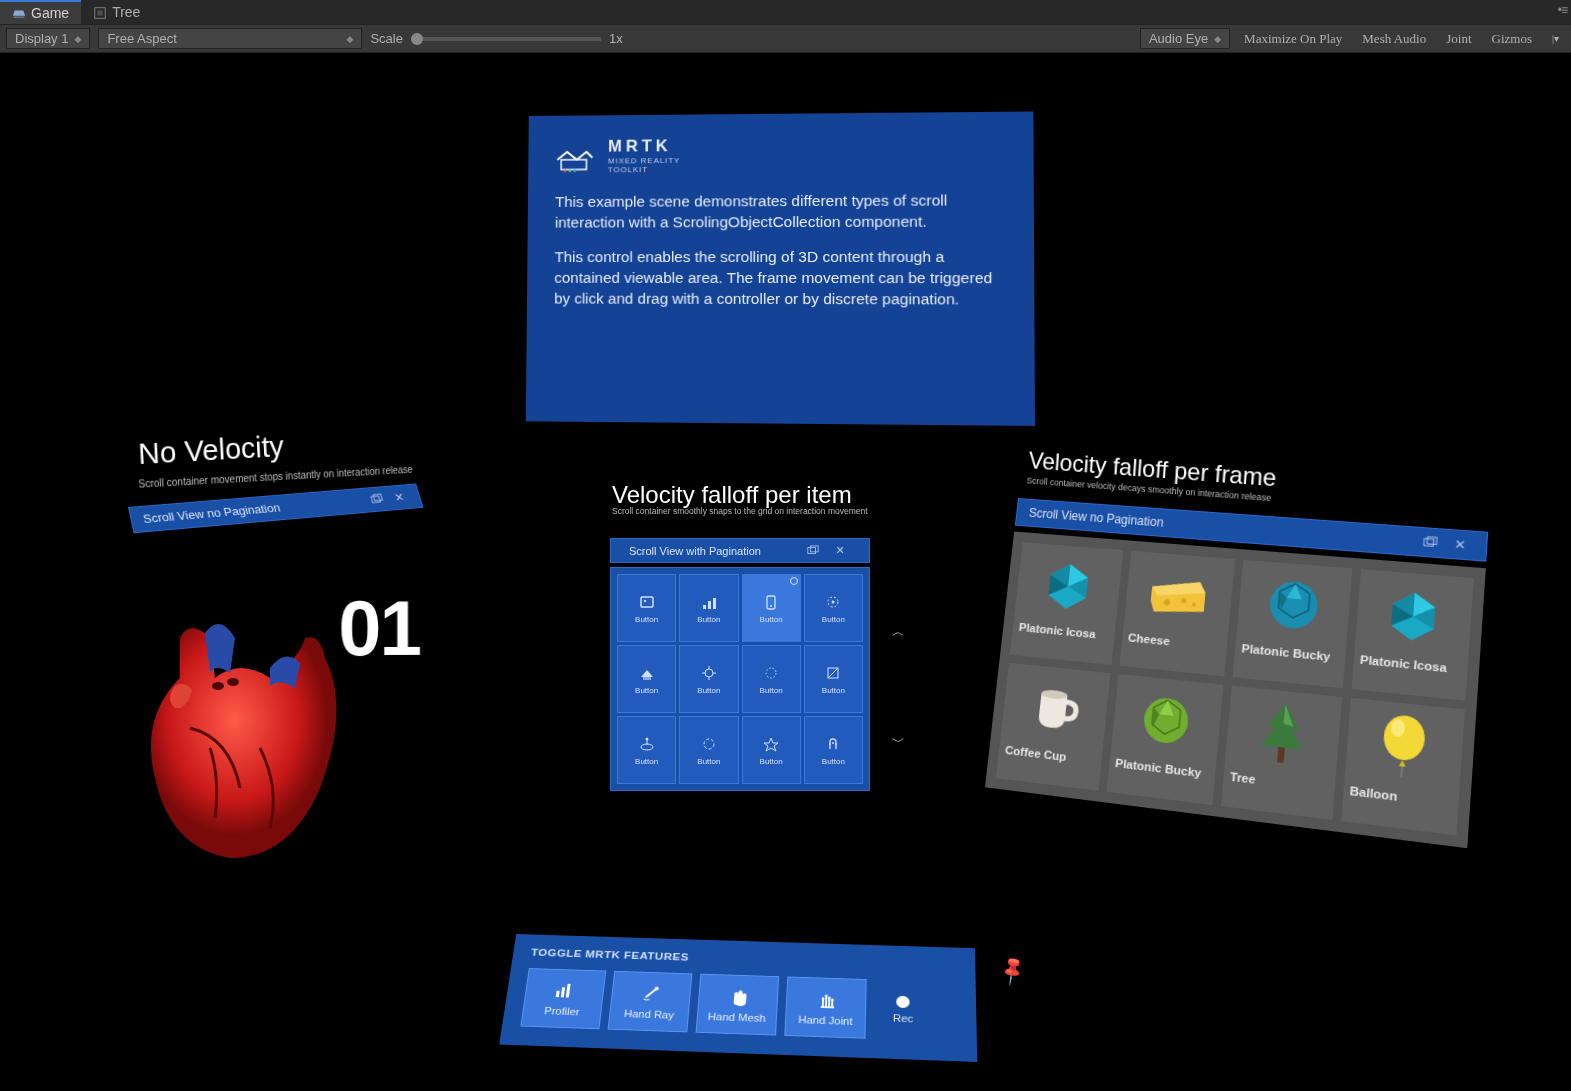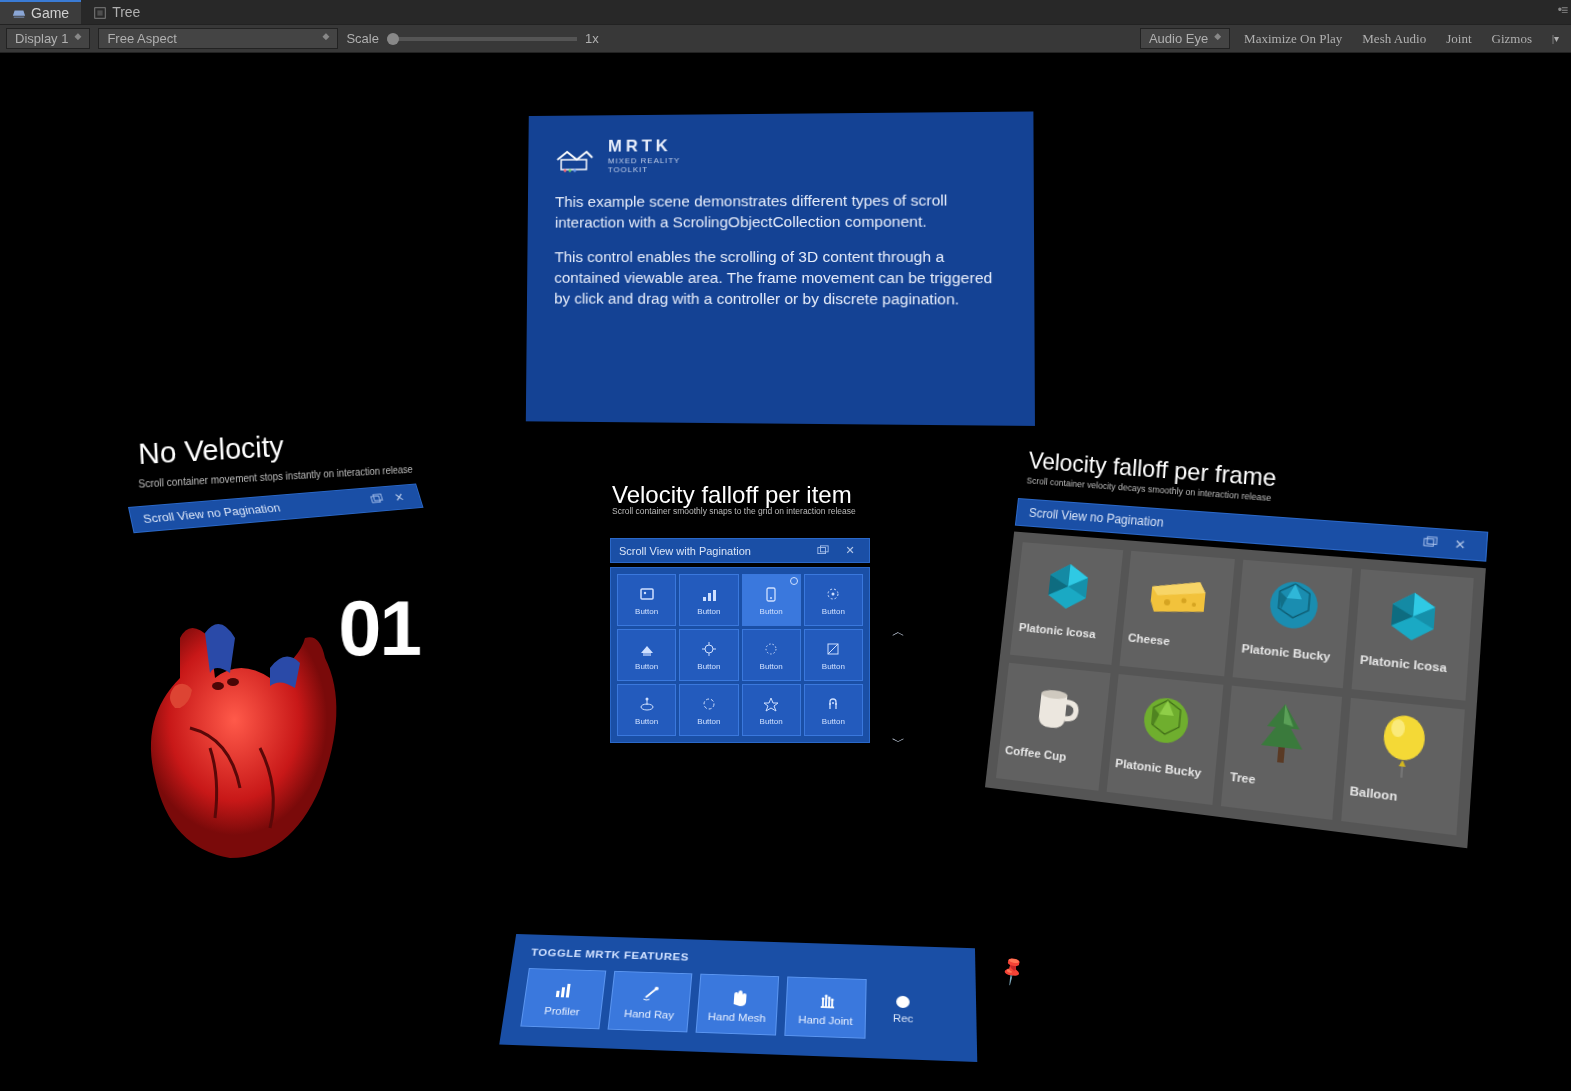--- a/index.html
+++ b/index.html
@@ -5,21 +5,21 @@
 * { margin: 0; padding: 0; box-sizing: border-box; font-family: "Segoe UI", Arial, sans-serif; }
 body { background: #383838; width: 1571px; height: 1091px; overflow: hidden; }
 
 
 .editor-top { background: #383838; }
 .tab-bar { display: flex; align-items: center; background: #282828; border-bottom: 1px solid #222; }
 .tab { display: flex; align-items: flex-end; gap: 5px; padding: 3px 12px; color: #b0b0b0; font-size: 14px; cursor: pointer; }
 .tab.active { background: #3c3c3c; border-top: 2px solid #3a7bd5; color: #d0d0d0; }
 .tab-icon { width: 14px; height: 14px; display: inline-block; }
 .toolbar { display: flex; align-items: center; background: #383838; padding: 3px 6px; gap: 8px; color: #b0b0b0; font-size: 13px; border-bottom: 1px solid #222; }
-.dropdown { display: flex; align-items: flex-start; gap: 6px; background: #444; padding: 2px 8px; border: 1px solid #222; }
+.dropdown { display: flex; align-items: center; gap: 6px; background: #444; padding: 2px 8px; border: 1px solid #222; }
 .dropdown .arrow { font-size: 9px; color: #888; }
 .slider-track { width: 190px; height: 4px; background: #555; position: relative; }
 .slider-thumb { position: absolute; left: 0; top: -4px; width: 12px; height: 12px; border-radius: 50%; background: #888; }
 .toolbar-spacer { flex: 1; }
 .toolbar-btn { padding: 2px 6px; color: #b0b0b0; cursor: pointer; font-family: Liberation Serif, serif; }
 .mini-dots { position: absolute; top: 3px; right: 4px; color: #888; font-size: 12px; letter-spacing: -1px; }
 
 
 .game-view { position: relative; background: #000; width: 100%; height: calc(100% - 52px); overflow: hidden; }
 
@@ -48,21 +48,21 @@
 
 .left-panel { position: absolute; left: 128px; top: 454px; width: 320px;
   transform: perspective(1400px) rotateY(14deg) rotateX(26deg) rotateZ(-5deg); transform-origin: top left; }
 .big-num { position: absolute; left: 338px; top: 530px; color: #fff; font-size: 78px; font-weight: 600; letter-spacing: -2px;
 transform: perspective(1400px) rotateY(10deg); }
 .heart { position: absolute; left: 120px; top: 555px; width: 240px; height: 260px; }
 
 
 .mid-panel { position: absolute; left: 610px; top: 485px; width: 260px; }
 .mid-grid { background: #1a4fa6; border: 1px solid #2a68c9; padding: 6px; display: grid; grid-template-columns: repeat(4, 1fr); gap: 3px; margin-top: 4px; }
-.mid-cell { background: #235bbd; border: 1px solid #3a78dd; height: 52px; display: flex; flex-direction: column; align-items: center; justify-content: center; color: #cfe0ff; font-size: 8px; gap: 4px; cursor: pointer; position: relative; }
+.mid-cell { background: #235bbd; border: 1px solid #3a78dd; height: 68px; display: flex; flex-direction: column; align-items: center; justify-content: center; color: #cfe0ff; font-size: 8px; gap: 4px; cursor: pointer; position: relative; }
 .mid-cell.sel { background: #3a78dd; }
 .mid-cell .icn { width: 18px; height: 18px; display: flex; align-items: center; justify-content: center; }
 .mid-cell .dot { position: absolute; top: 2px; right: 2px; width: 8px; height: 8px; border: 1px solid #cfe0ff; border-radius: 50%; font-size: 6px; text-align: center; line-height: 6px; }
 .mid-nav { position: absolute; color: #cbd6e8; cursor: pointer; font-size: 13px; }
 
 
 .right-panel { position: absolute; left: 1018px; top: 445px; width: 450px;
   transform: perspective(1500px) rotateY(-15deg) rotateX(10deg) rotateZ(4deg); transform-origin: top left; }
 .right-body { background: #555; padding: 10px; display: grid; grid-template-columns: repeat(4, 1fr); gap: 8px; margin-top: 6px; }
 .card { background: #616161; padding: 6px; display: flex; flex-direction: column; gap: 6px; color: #e6e6e6; cursor: pointer; }
@@ -106,21 +106,21 @@
           </svg>
       </span>
       <span>Tree</span>
     </div>
   </div>
   <div class="toolbar">
     <div class="dropdown">
       <span>Display 1</span>
       <span class="arrow">◆</span>
     </div>
-    <div class="dropdown" style="width:240px">
+    <div class="dropdown" style="width:264px">
       <span>Free Aspect</span>
       <span class="arrow" style="margin-left:auto">◆</span>
     </div>
     <span>Scale</span>
     <div class="slider-track">
       <div class="slider-thumb"></div>
     </div>
     <span>1x</span>
     <div class="toolbar-spacer"></div>
     <div class="dropdown">
@@ -187,23 +187,23 @@
       <path d="M85 25 Q100 5 115 30 L110 65 Q95 55 90 65 Z" fill="#2a4aa8"></path>
       <path d="M150 60 Q165 40 180 55 L175 80 Q160 70 150 78 Z" fill="#2a4aa8"></path>
       <path d="M55 100 Q45 90 55 78 Q65 72 72 82 Q70 95 60 100 Z" fill="#d43"></path>
       <path d="M70 120 Q110 130 120 180 M90 140 Q100 170 95 210 M140 140 Q160 180 150 220" stroke="#5a0808" stroke-width="3" fill="none"></path>
       <ellipse cx="98" cy="78" rx="6" ry="4" fill="#4a0606"></ellipse>
         <ellipse cx="113" cy="74" rx="6" ry="4" fill="#4a0606"></ellipse>
     </svg>
   </div>
 
   <div class="section-h1" style="left:612px; top:428px; font-size:24px">Velocity falloff per item</div>
-  <div class="section-sub" style="left:612px; top:453px; font-size:8.5px">Scroll container smoothly snaps to the grid on interaction release</div>
+  <div class="section-sub" style="left:612px; top:453px; font-size:8.5px">Scroll container smoothly snaps to the grid on interaction movement</div>
   <div class="mid-panel">
-    <div class="pane-title" style="font-size:11px; padding:5px 8px">
+    <div class="pane-title" style="font-size:11px; padding:5px 18px">
       <span>Scroll View with Pagination</span>
       <span class="spacer"></span>
       <span class="ticon">
         <svg width="12" height="12" viewBox="0 0 14 14">
             <rect x="1" y="3" width="9" height="7" fill="none" stroke="#cfe0ff"></rect>
             <rect x="4" y="1" width="9" height="7" fill="none" stroke="#cfe0ff"></rect>
           </svg>
       </span>
       <span class="ticon">✕</span>
     </div>

